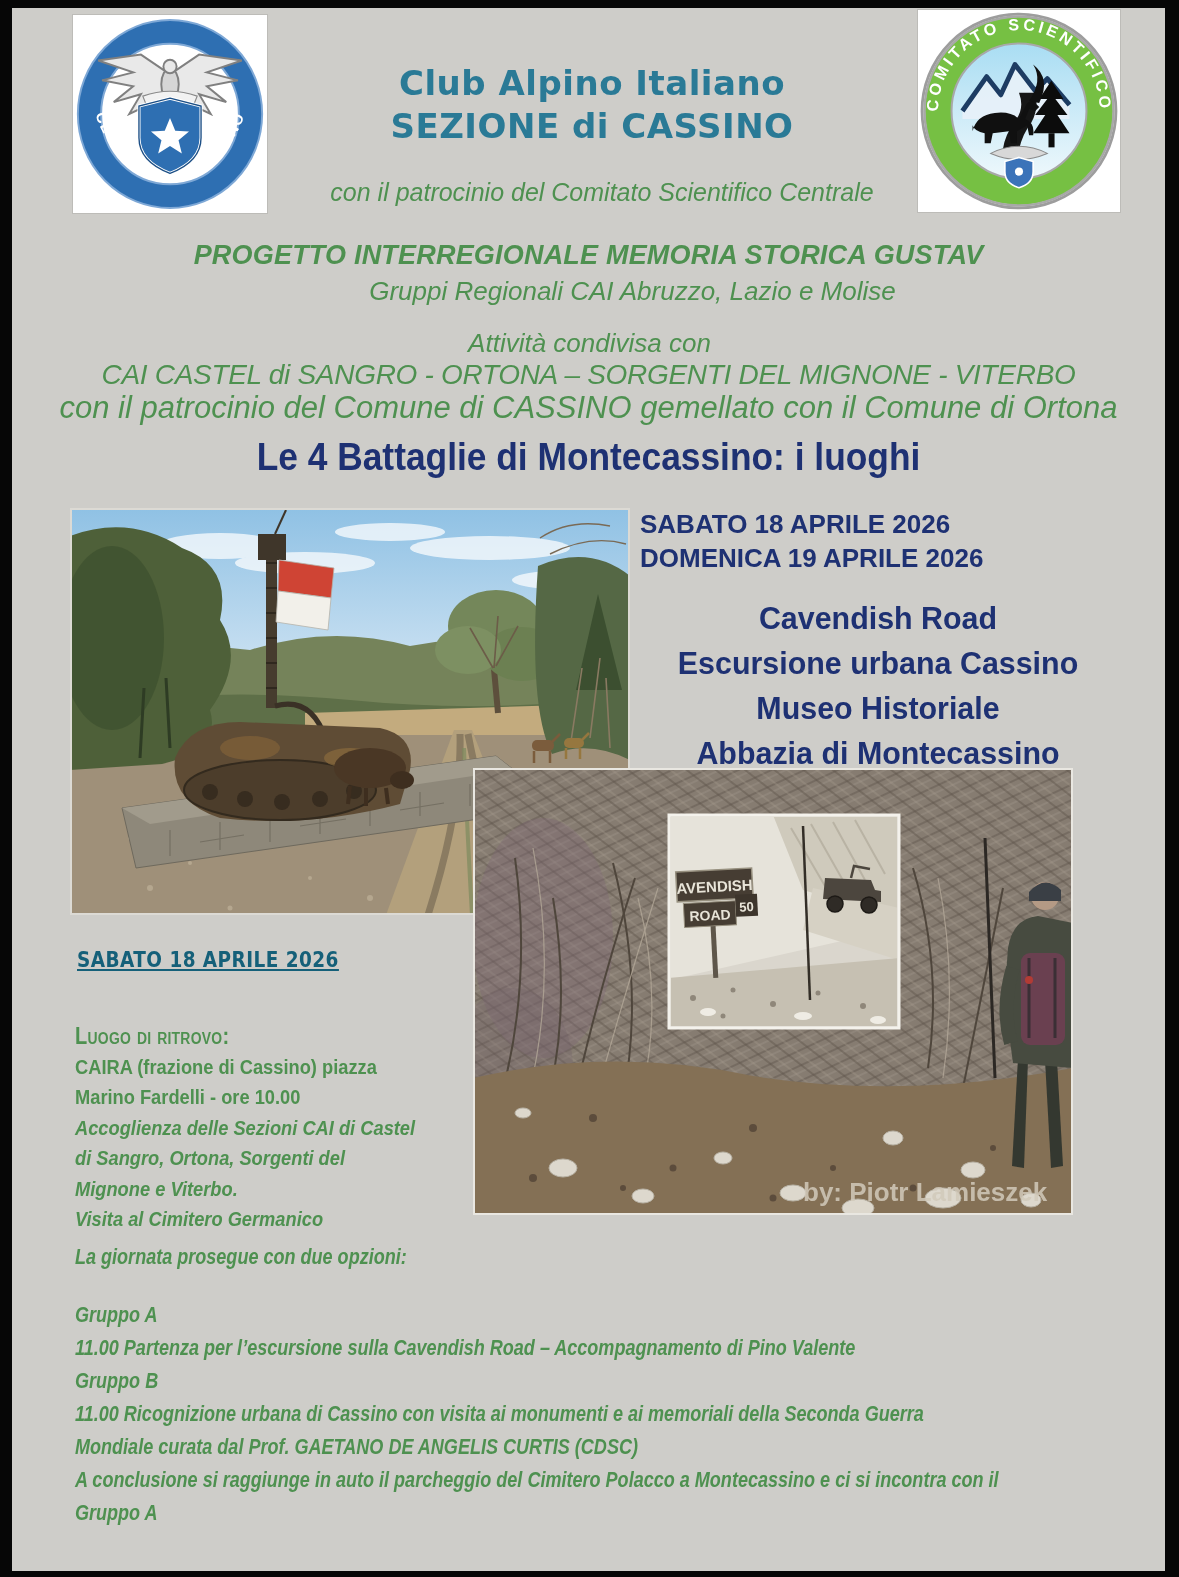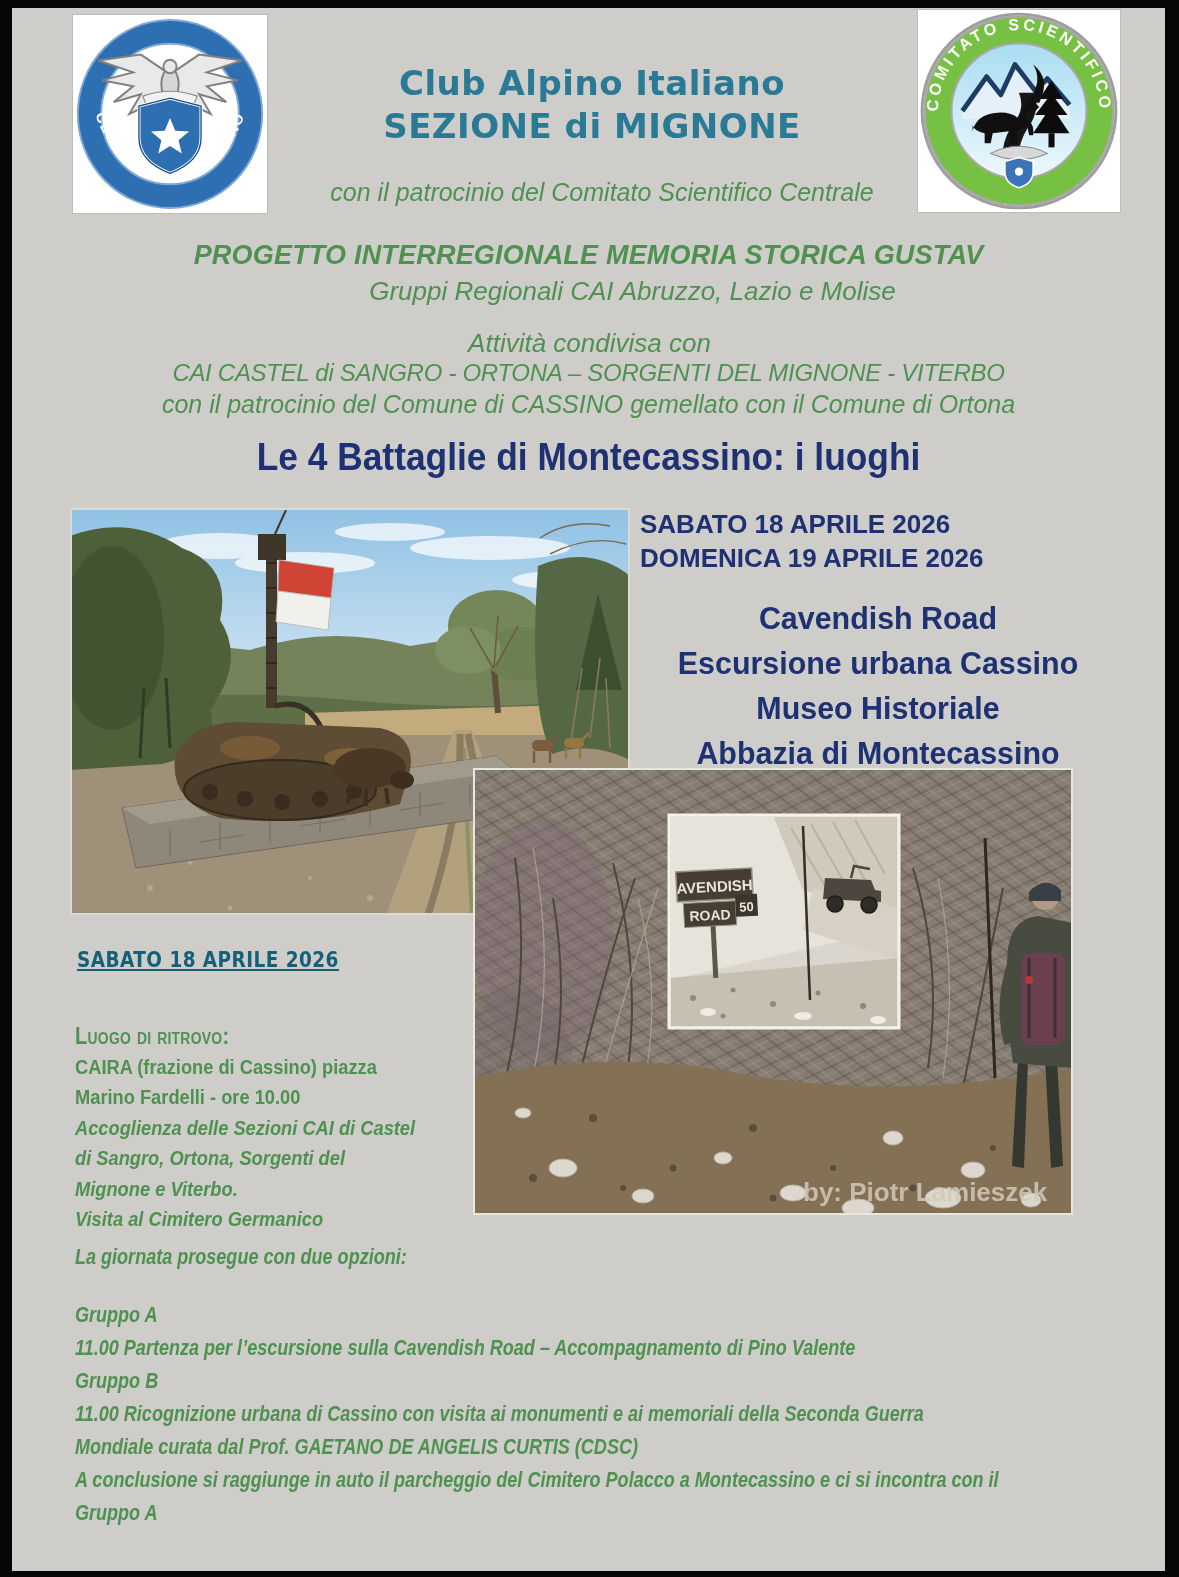--- a/index.html
+++ b/index.html
@@ -20,22 +20,22 @@
     font-family:"DejaVu Sans","Liberation Sans",sans-serif;
     font-weight:bold;color:#2a7a96;font-size:34px;line-height:43px;
     text-align:center;letter-spacing:0.5px;
   }
   .green{color:#4e9150;}
   .center-line{width:100%;text-align:center;}
   .patronage{font-size:25px;font-style:italic;font-weight:400;}
   .proj-title{font-size:27px;font-style:italic;font-weight:bold;letter-spacing:0.2px;text-align:center;}
   .proj-sub{font-size:26px;font-style:italic;padding-left:44px;}
   .shared-intro{font-size:26px;font-style:italic;}
-  .shared-sections{font-size:24px;font-style:italic;letter-spacing:-0.3px;}
-  .municipal{font-size:25px;font-style:italic;}
+  .shared-sections{font-size:28px;font-style:italic;letter-spacing:-0.3px;}
+  .municipal{font-size:31px;font-style:italic;}
   .main-title{
     font-size:38px;font-weight:bold;color:#1e3173;text-align:center;width:100%;
     transform:scaleX(0.93);transform-origin:50% 50%;letter-spacing:0px;
   }
   .dates{font-size:26px;font-weight:bold;color:#1e3173;line-height:34px;letter-spacing:0px;}
   .itinerary{
     width:476px;text-align:center;font-size:32px;font-weight:bold;color:#1e3173;
     line-height:45px;transform:scaleX(0.95);transform-origin:50% 0;z-index:3;
   }
   .sat-heading{
@@ -129,21 +129,21 @@
       <g>
         <path d="M36 71 q14 -7 28 0 q-7 3 -14 3 q-7 0 -14 -3 Z" fill="#d8d8d8" stroke="#8a8a8a" stroke-width="0.5"></path>
         <path d="M50 73 l7 2 v5 q0 6 -7 8 q-7 -2 -7 -8 v-5 Z" fill="#3b73b9" stroke="#ffffff" stroke-width="0.8"></path>
         <circle cx="50" cy="80" r="2" fill="#ffffff"></circle>
       </g>
     </svg>
   </div>
 
   <div class="abs" style="left:255px;top:54px;width:650px;">
     <div class="teal-title">Club Alpino Italiano</div>
-    <div class="teal-title">SEZIONE di MIGNONE</div>
+    <div class="teal-title">SEZIONE di CASSINO</div>
   </div>
   <div class="abs green patronage center-line" style="left:80px;top:170px;width:1020px;">con il patrocinio del Comitato Scientifico Centrale</div>
 
   <div class="abs green proj-title center-line" style="left:0;top:232px;">PROGETTO INTERREGIONALE MEMORIA STORICA GUSTAV</div>
   <div class="abs green proj-sub center-line" style="left:0;top:268px;">Gruppi Regionali CAI Abruzzo, Lazio e Molise</div>
   <div class="abs green shared-intro center-line" style="left:1px;top:320px;">Attività condivisa con</div>
   <div class="abs green shared-sections center-line" style="left:0;top:351px;">CAI CASTEL di SANGRO - ORTONA – SORGENTI DEL MIGNONE - VITERBO</div>
   <div class="abs green municipal center-line" style="left:0;top:382px;">con il patrocinio del Comune di CASSINO gemellato con il Comune di Ortona</div>
 
   <div class="abs main-title" style="left:0;top:428px;">Le 4 Battaglie di Montecassino: i luoghi</div>

